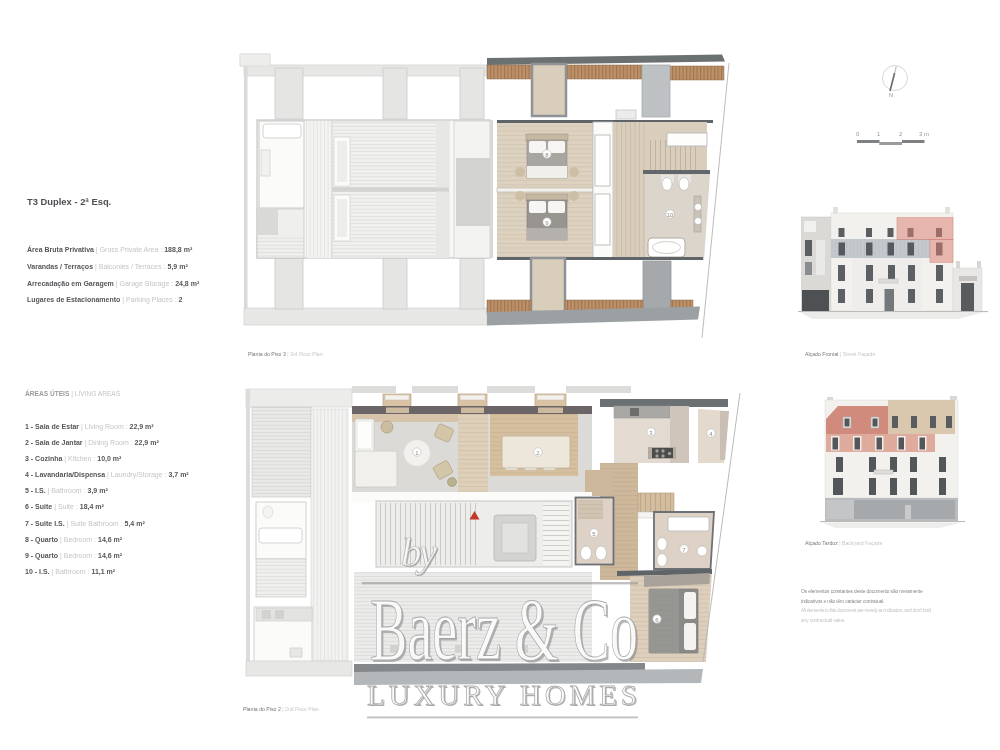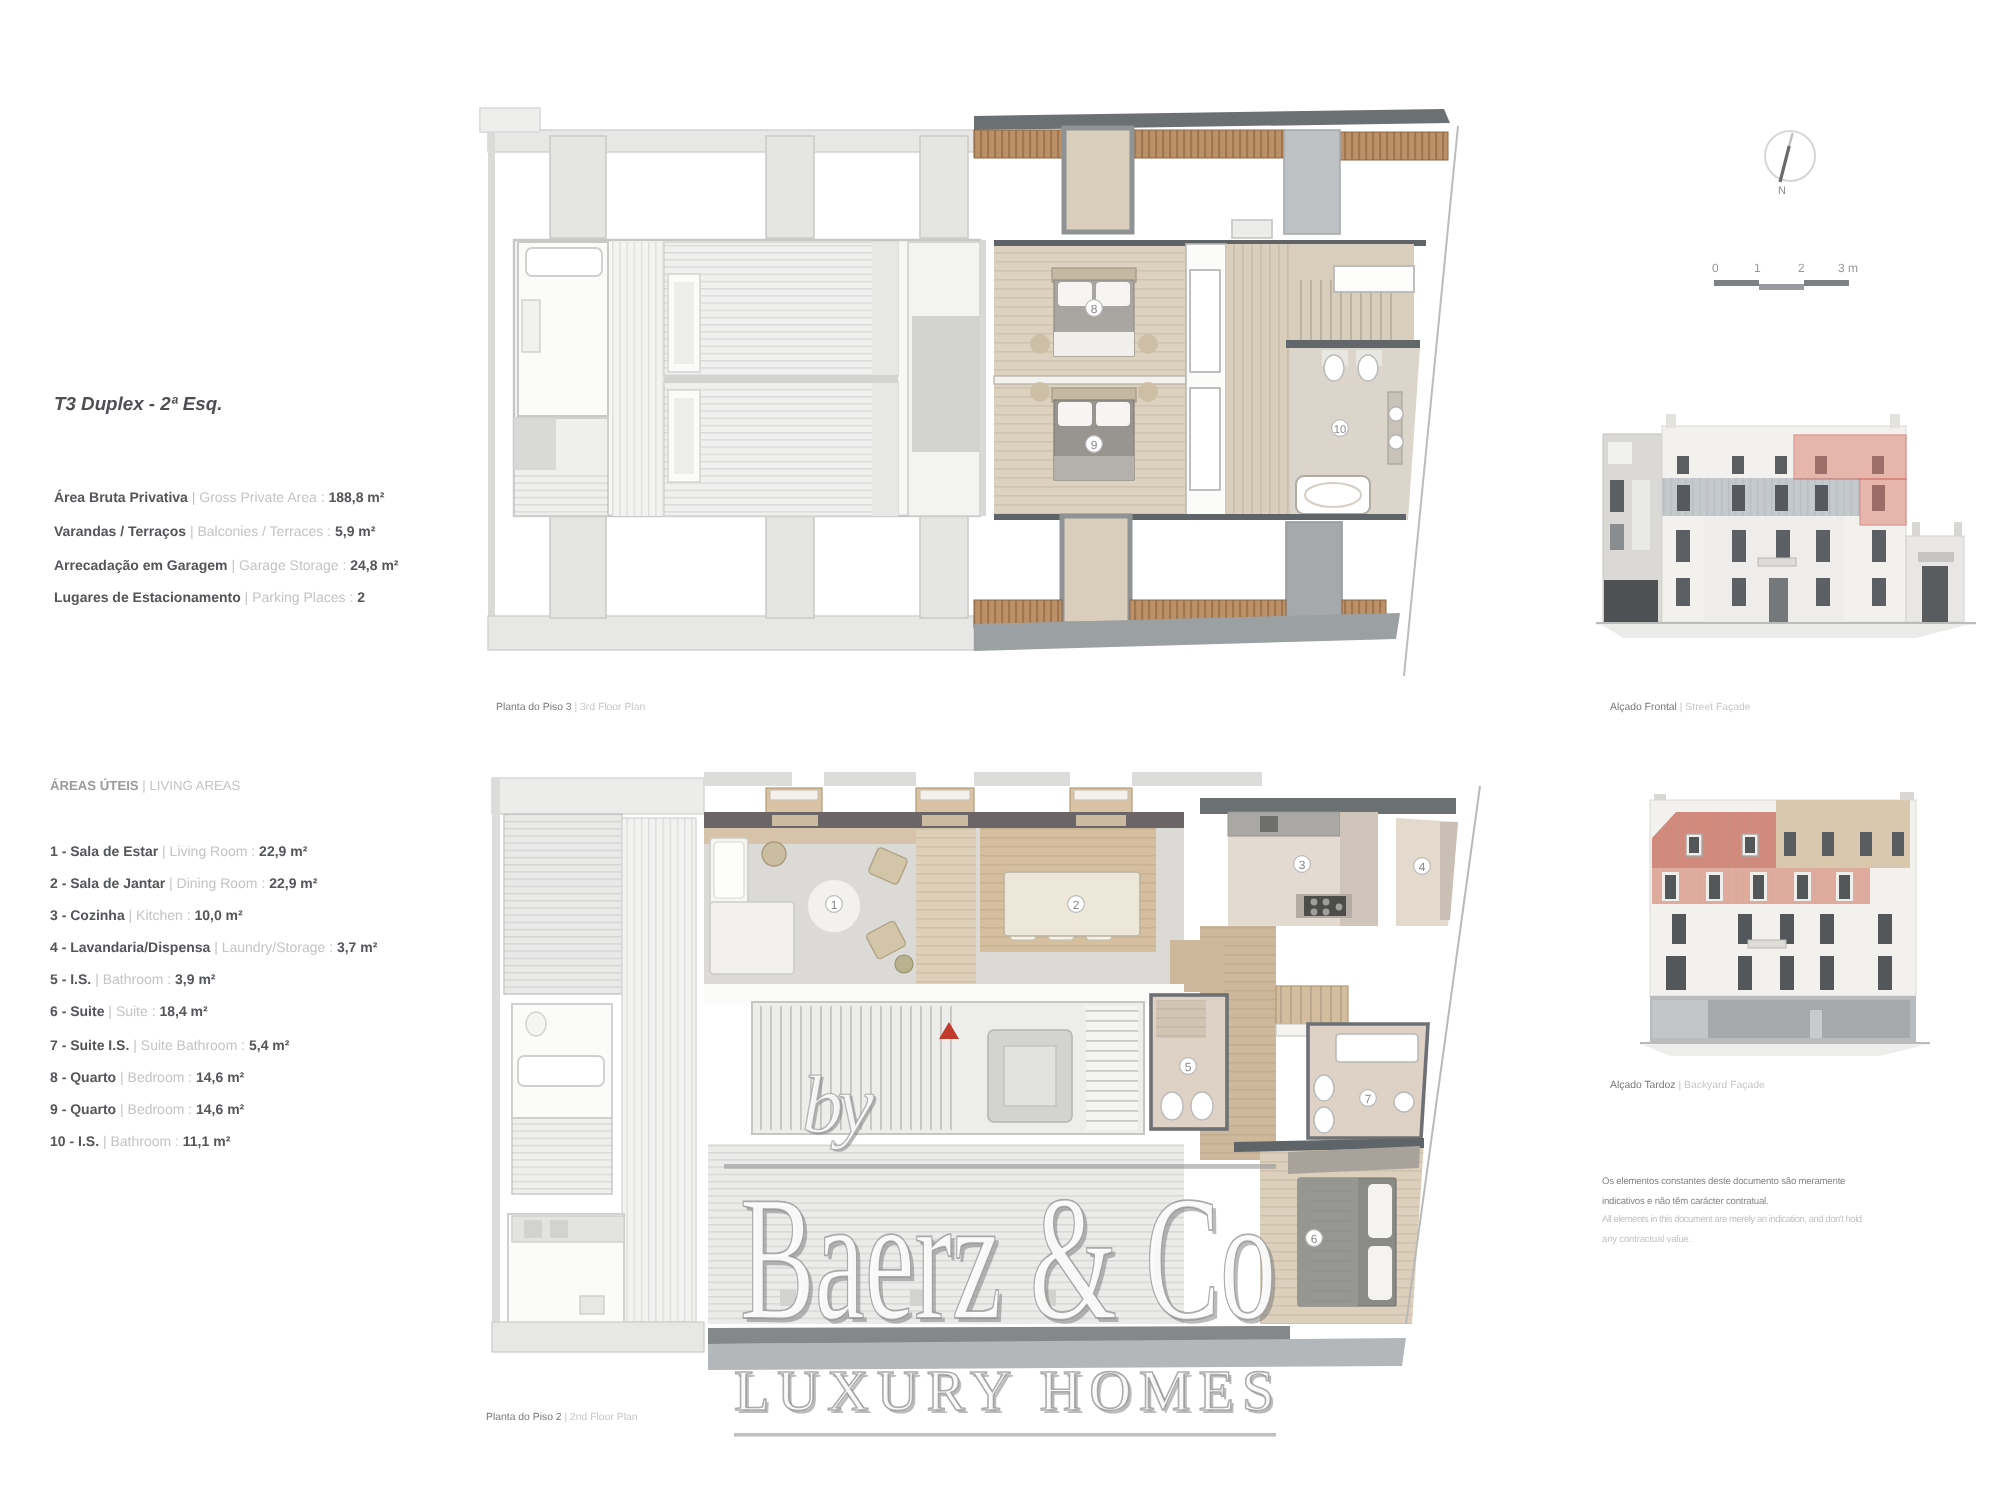--- a/index.html
+++ b/index.html
@@ -8,21 +8,21 @@
   .abs{position:absolute;}
   .b{font-weight:bold;color:#55565a;}
   .lt{color:#c3c4c6;font-weight:normal;}
   .cap{font-size:5.2px;color:#77787a;}
   .caplt{color:#c6c7c9;}
 </style>
 </head>
 <body>
 <div id="page">
 
-<div class="abs" style="left:27px;top:196px;width:215px;font-style:italic;">
+<div class="abs" style="left:27px;top:196px;width:215px;">
 
   <div style="font-size:9.4px;font-weight:bold;color:#4e4f53;">T3 Duplex - 2ª Esq.</div>
 </div>
 
 <div class="abs" style="left:27px;top:242px;width:220px;font-size:7px;line-height:16.8px;white-space:nowrap;">
   <div><span class="b">Área Bruta Privativa</span><span class="lt"> | Gross Private Area : </span><span class="b"> 188,8 m²</span></div>
   <div><span class="b">Varandas / Terraços</span><span class="lt"> | Balconies / Terraces : </span><span class="b"> 5,9 m²</span></div>
   <div><span class="b">Arrecadação em Garagem</span><span class="lt"> | Garage Storage : </span><span class="b"> 24,8 m²</span></div>
   <div><span class="b">Lugares de Estacionamento</span><span class="lt"> | Parking Places : </span><span class="b"> 2</span></div>
 </div>

